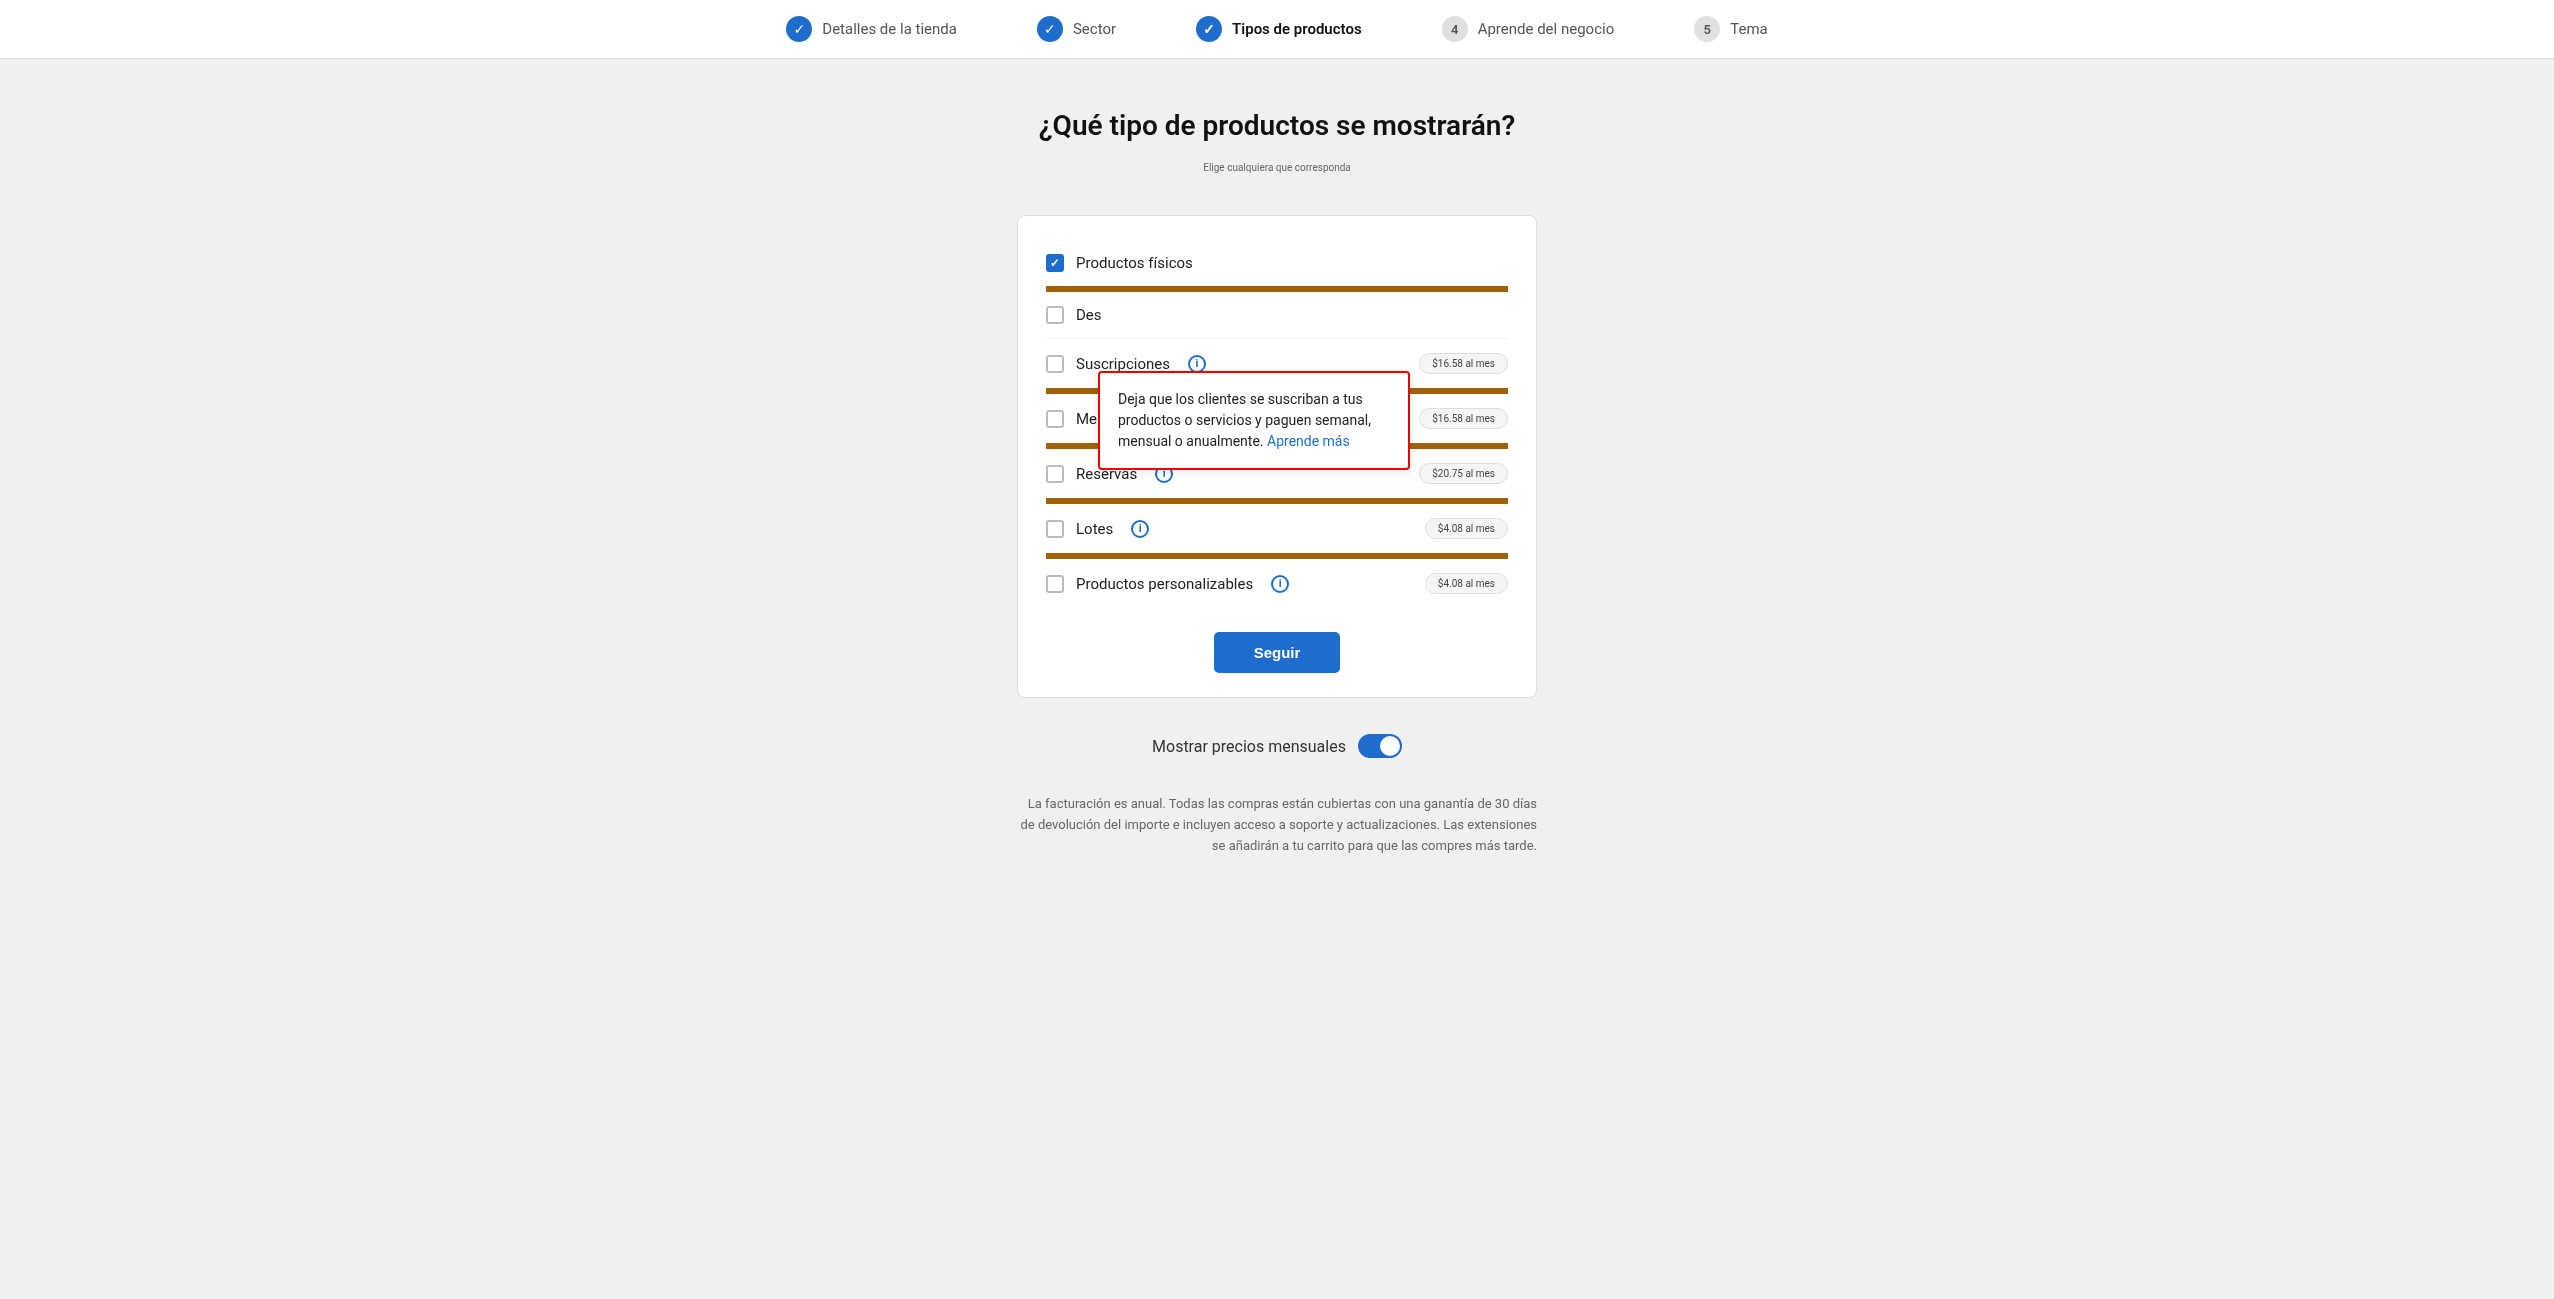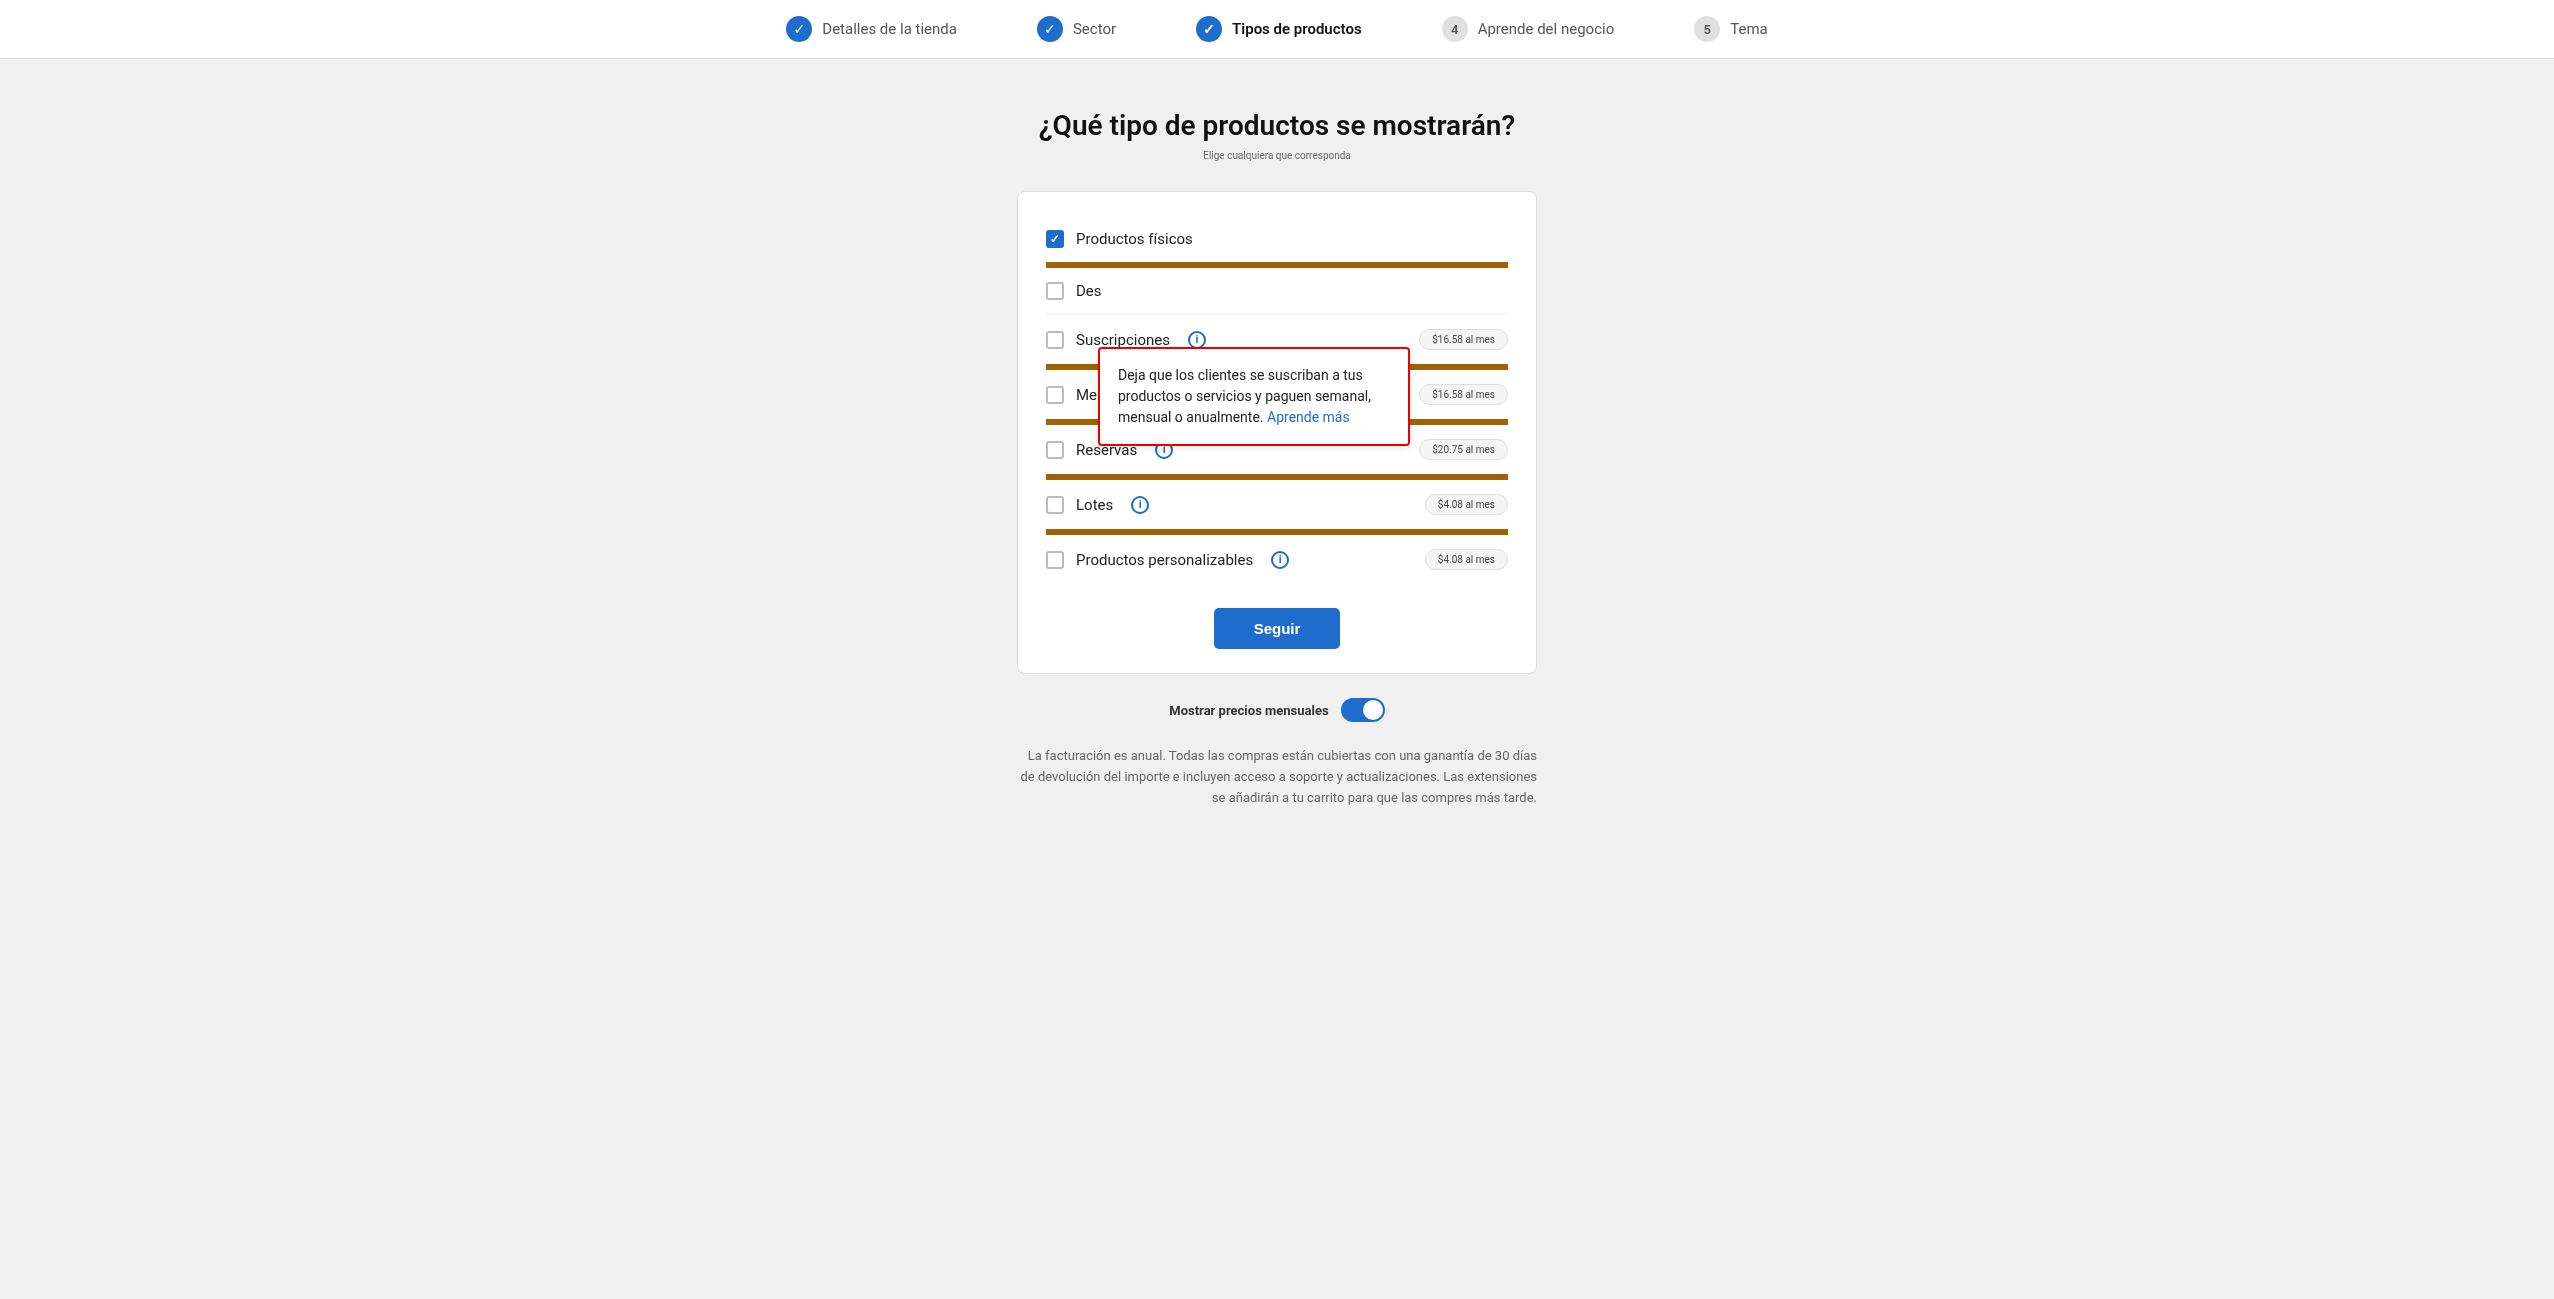--- a/index.html
+++ b/index.html
@@ -56,20 +56,21 @@
       font-weight: 600;
       flex-shrink: 0;
     }
 
     
     .main {
       display: flex;
       flex-direction: column;
       align-items: center;
       padding: 50px 8px;
+      gap: 12px;
     }
     .page-title {
       font-size: 28px;
       font-weight: 600;
       color: #111;
       margin-bottom: 8px;
       text-align: center;
     }
     .page-subtitle {
       font-size: 10px;
@@ -191,23 +192,22 @@
     }
 
     
     .toggle-section {
       display: flex;
       align-items: center;
       gap: 12px;
       margin-top: 24px;
     }
     .toggle-label {
-      font-size: 13px;
+      font-size: 16px;
       color: #333;
-      font-weight: bold;
     }
     .toggle-switch {
       width: 44px;
       height: 24px;
       background: #1e6dcc;
       border-radius: 12px;
       position: relative;
       cursor: pointer;
     }
     .toggle-switch::after {

